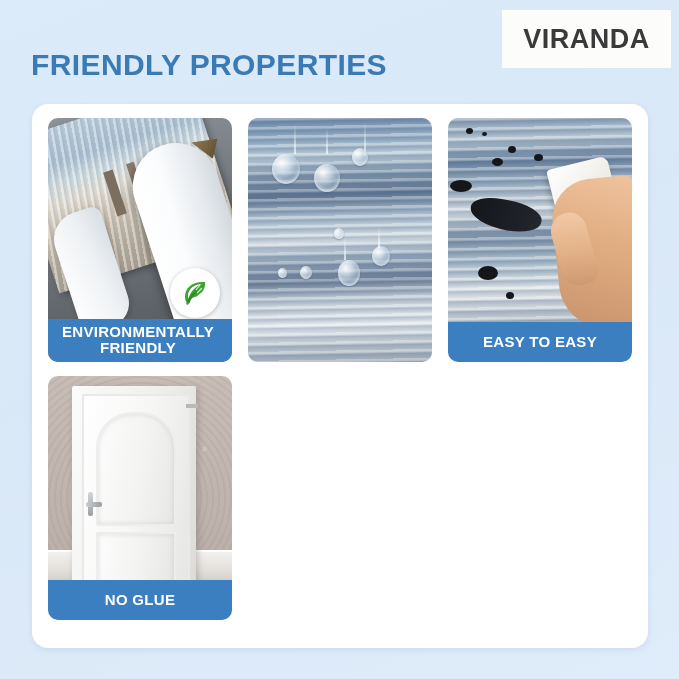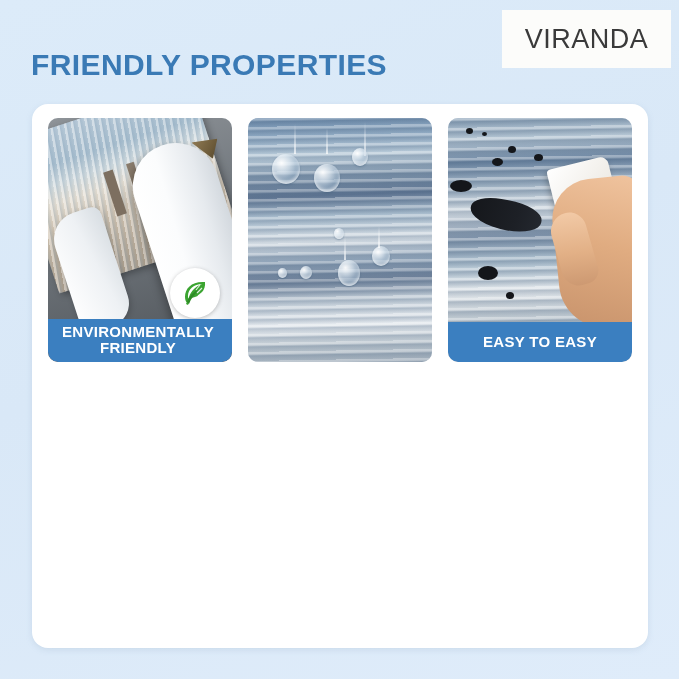--- a/index.html
+++ b/index.html
@@ -22,21 +22,21 @@
     top: 10px;
     width: 169px;
     height: 58px;
     background: #fcfcfa;
     display: flex;
     align-items: center;
     justify-content: center;
   }
   .logo-text {
     font-size: 27px;
-    font-weight: normal;
+    font-weight: bold;
     letter-spacing: 0.5px;
     color: #3a3a3a;
     font-family: "Liberation Sans", sans-serif;
   }
 
   
   .page-title {
     position: absolute;
     left: 31px;
     top: 48px;
@@ -517,14 +517,29 @@
       <div class="mark" style="left:2px; top:62px; width:22px; height:12px;"></div>
       <div class="mark" style="left:30px; top:148px; width:20px; height:14px;"></div>
       <div class="mark" style="left:58px; top:174px; width:8px; height:7px;"></div>
       <div class="ec-hand"></div>
       <div class="ec-thumb"></div>
       <div class="cloth"></div>
     </div>
     <div class="card-label">EASY TO EASY</div>
   </div>
 
+  <div class="card">
+    <div class="card-media">
+      <div class="ng-bg"></div>
+      <div class="ng-wall-tex"></div>
+      <div class="ng-skirt"></div>
+      <div class="ng-frame"></div>
+      <div class="ng-door"></div>
+      <div class="ng-panel-top"></div>
+      <div class="ng-panel-bot"></div>
+      <div class="ng-lock"></div>
+      <div class="ng-handle"></div>
+      <div class="ng-hinge"></div>
+    </div>
+    <div class="card-label">NO GLUE</div>
+  </div>
 
 </div>
 
 </body></html>

